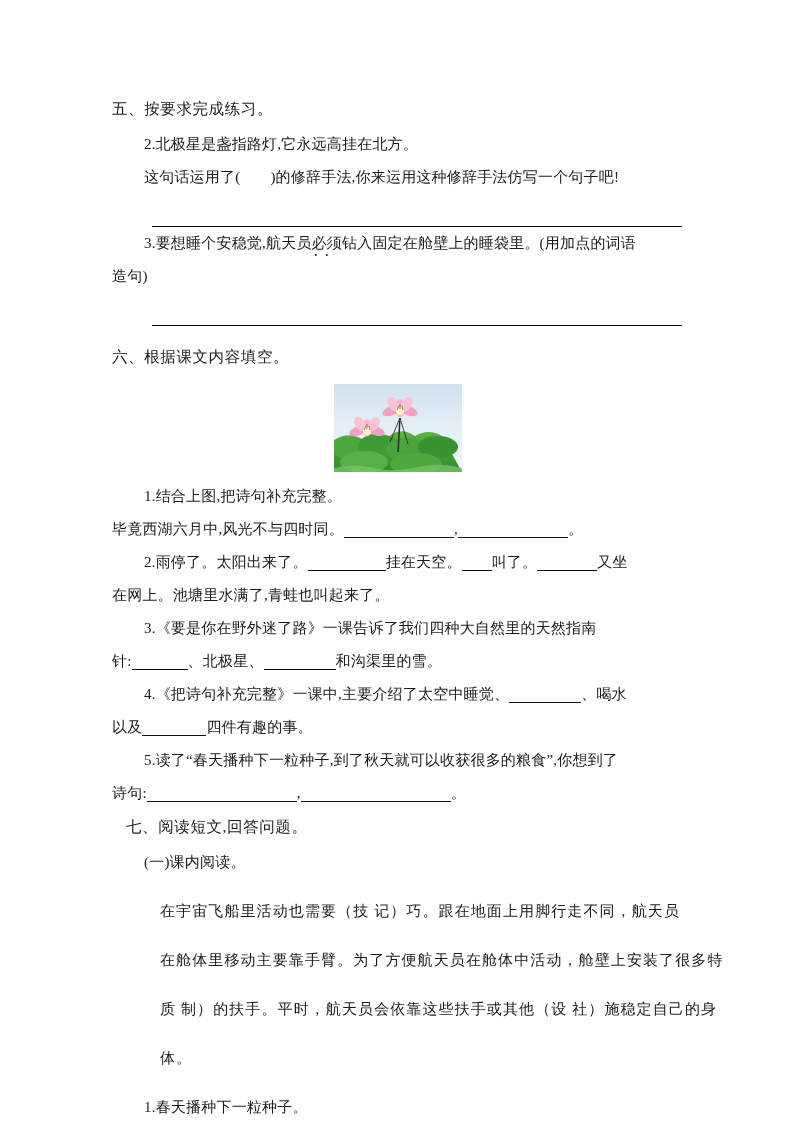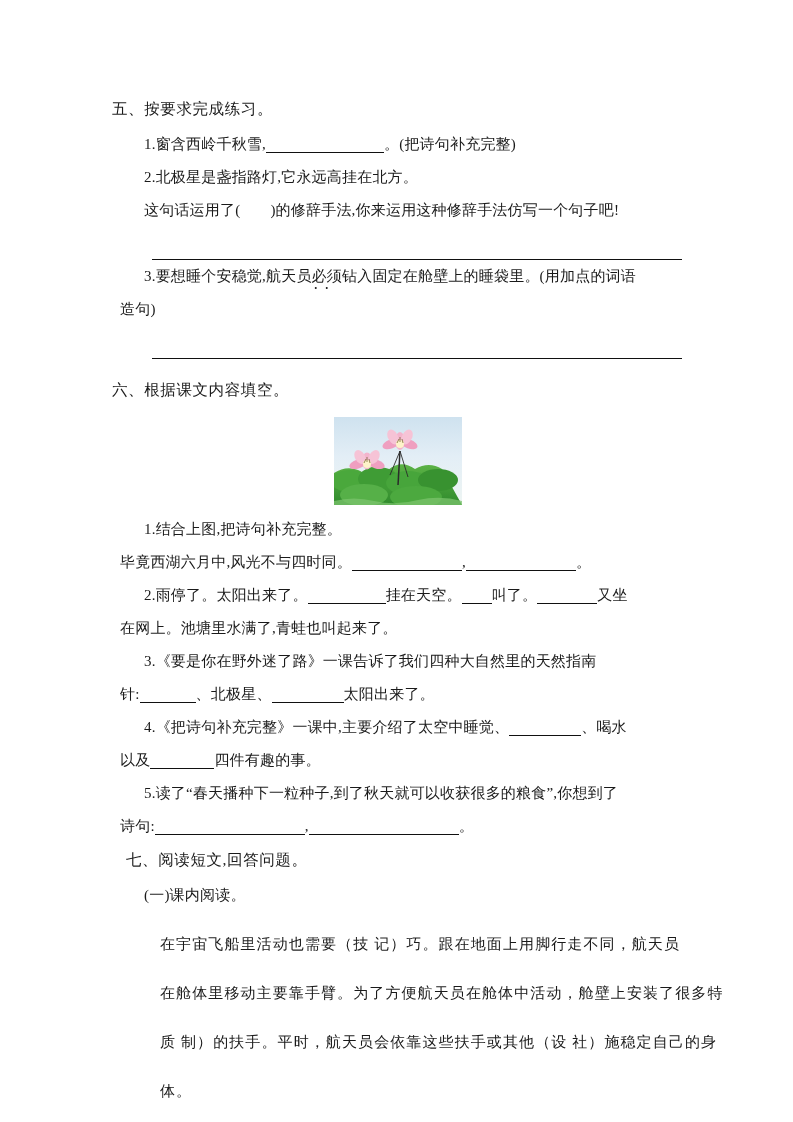--- a/index.html
+++ b/index.html
@@ -25,21 +25,21 @@
     white-space:nowrap;
   }
   .sec-head.indented { text-indent:14px; }
   .q {
     font-size:15px;
     line-height:33px;
     letter-spacing:0.2px;
     margin:0;
     text-indent:32px;
   }
-  .q.noindent { text-indent:0;margin-left:8px; }
+  .q.noindent { text-indent:0; }
   .para {
     font-size:15px;
     line-height:33px;
     letter-spacing:0.15px;
     margin:16px;
     text-indent:32px;
     text-align:justify;
     text-justify:inter-ideograph;
   }
   .para.loose { letter-spacing:1.1px; }
@@ -92,21 +92,20 @@
   }
   .spacer-14 { height:14px; }
 </style>
 </head>
 <body>
 
 <div class="page">
 
   <p class="sec-head">五、按要求完成练习。</p>
 
-  <p class="q"><span>1.</span><span>窗含西岭千秋雪,</span><span class="blk b118"></span><span>。(把诗句补充完整)</span></p>
 
   <p class="q"><span>2.</span><span>北极星是盏指路灯,它永远高挂在北方。</span></p>
 
   <p class="q"><span>这句话运用了(</span><span class="blk b30" style="border-bottom:none"></span><span>)的修辞手法,你来运用这种修辞手法仿写一个句子吧!</span></p>
 
   <div class="rule-wrap">
       <div class="rule"></div>
     </div>
 
   <p class="q"><span>3.</span><span>要想睡个安稳觉,航天员</span><span class="dots">必须</span><span>钻入固定在舱壁上的睡袋里。(用加点的词语</span></p>
@@ -175,21 +174,21 @@
   <p class="q"><span>1.</span><span>结合上图,把诗句补充完整。</span></p>
 
   <p class="q noindent"><span>毕竟西湖六月中,风光不与四时同。</span><span class="blk b110"></span><span>,</span><span class="blk b110"></span><span>。</span></p>
 
   <p class="q"><span>2.</span><span>雨停了。太阳出来了。</span><span class="blk b78"></span><span>挂在天空。</span><span class="blk b30"></span><span>叫了。</span><span class="blk b60"></span><span>又坐</span></p>
 
   <p class="q noindent">在网上。池塘里水满了,青蛙也叫起来了。</p>
 
   <p class="q loose"><span>3.</span><span>《要是你在野外迷了路》一课告诉了我们四种大自然里的天然指南</span></p>
 
-  <p class="q noindent"><span>针:</span><span class="blk b56"></span><span>、北极星、</span><span class="blk b72"></span><span>太阳出来了。</span></p>
+  <p class="q noindent"><span>针:</span><span class="blk b56"></span><span>、北极星、</span><span class="blk b72"></span><span>和沟渠里的雪。</span></p>
 
   <p class="q loose"><span>4.</span><span>《把诗句补充完整》一课中,主要介绍了太空中睡觉、</span><span class="blk b72"></span><span>、喝水</span></p>
 
   <p class="q noindent"><span>以及</span><span class="blk b64"></span><span>四件有趣的事。</span></p>
 
   <p class="q"><span>5.</span><span>读了“春天播种下一粒种子,到了秋天就可以收获很多的粮食”,你想到了</span></p>
 
   <p class="q noindent"><span>诗句:</span><span class="blk b150"></span><span>,</span><span class="blk b150"></span><span>。</span></p>
 
   <p class="sec-head indented">七、阅读短文,回答问题。</p>

